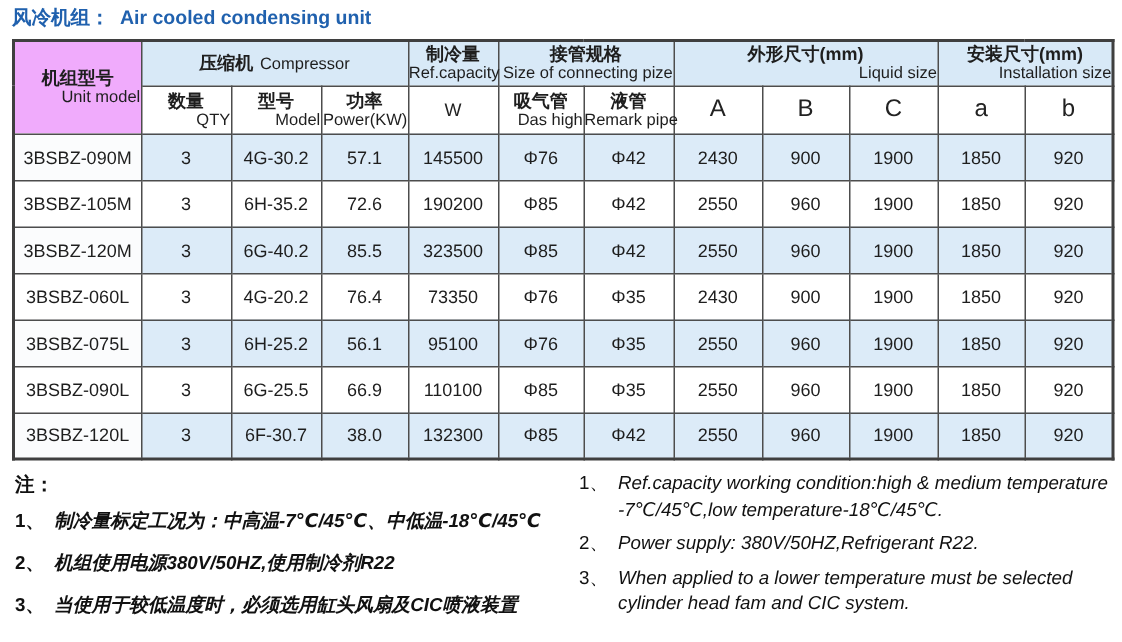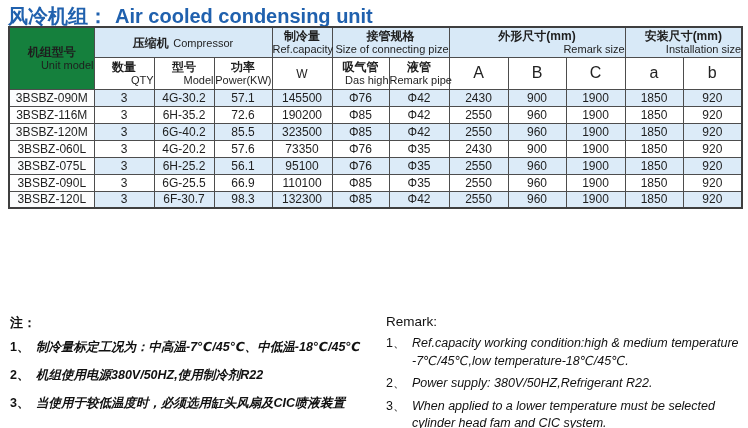--- a/index.html
+++ b/index.html
@@ -1,39 +1,39 @@
 <!DOCTYPE html>
 <html><head>
 <meta charset="utf-8">
 <style>
   html,body { margin:0; padding:0; }
   body {
     width:748px; height:428px; background:#ffffff; position:relative;
     font-family:"Liberation Sans","DejaVu Sans",sans-serif; color:#222;
   }
-  .title { position:absolute; left:8px; top:3px; font-size:20px; font-weight:bold; color:#2061ae; white-space:nowrap; }
+  .title { position:absolute; left:8px; top:3px; font-size:13px; font-weight:bold; color:#2061ae; white-space:nowrap; }
   .title .en-part { margin-left:7px; }
 
   table.spec {
     position:absolute; left:8px; top:26px; width:733px;
     border-collapse:collapse; table-layout:fixed;
     border:2px solid #3f3f3f;
   }
   .spec th, .spec td {
     border:1px solid #4d4d4d; text-align:center; vertical-align:middle;
     padding:0; font-weight:normal;
   }
   .spec tr.h1 { height:30px; }
   .spec tr.h2 { height:32px; }
-  .spec tr.dr { height:17px; }
+  .spec tr.dr { height:31px; }
   .zh { display:block; font-size:12px; font-weight:bold; color:#1e1e1e; line-height:14px; }
   .en { display:block; font-size:11px; font-weight:normal; color:#1e1e1e; line-height:13px; white-space:nowrap;text-align:right; }
   .inline { display:inline; }
   .blue { background:#d8e9f7; }
-  .white-cell { background:#15803d; }
+  .white-cell { background:#f0abfc; }
   .spec td { font-size:12px; color:#1e1e1e; }
   .spec tr.alt td { background:#dcebf8; }
   .spec tr.alt td:first-child { background:#fbfcfd; }
   .wlabel { font-size:12px; }
 
   .notes { position:absolute; top:314px; }
   .notes-zh { left:10px; width:370px; }
   .notes-en { left:386px; width:357px; }
   .notes .heading { font-size:13px; font-weight:bold; color:#111; margin:0 0 6px 0; }
   .notes-en .heading { font-weight:normal; font-size:13.5px; }
@@ -78,21 +78,21 @@
       <th class="blue">
         <span class="zh">制冷量</span>
         <span class="en">Ref.capacity</span>
       </th>
       <th colspan="2" class="blue">
         <span class="zh">接管规格</span>
         <span class="en">Size of connecting pize</span>
       </th>
       <th colspan="3" class="blue">
         <span class="zh">外形尺寸(mm)</span>
-        <span class="en">Remark size</span>
+        <span class="en">Liquid size</span>
       </th>
       <th colspan="2" class="blue">
         <span class="zh">安装尺寸(mm)</span>
         <span class="en">Installation size</span>
       </th>
     </tr>
     <tr class="h2">
       <th>
         <span class="zh">数量</span>
         <span class="en">QTY</span>
@@ -132,21 +132,21 @@
       <td>145500</td>
       <td>Φ76</td>
       <td>Φ42</td>
       <td>2430</td>
       <td>900</td>
       <td>1900</td>
       <td>1850</td>
       <td>920</td>
     </tr>
     <tr class="dr">
-      <td>3BSBZ-116M</td>
+      <td>3BSBZ-105M</td>
       <td>3</td>
       <td>6H-35.2</td>
       <td>72.6</td>
       <td>190200</td>
       <td>Φ85</td>
       <td>Φ42</td>
       <td>2550</td>
       <td>960</td>
       <td>1900</td>
       <td>1850</td>
@@ -163,21 +163,21 @@
       <td>2550</td>
       <td>960</td>
       <td>1900</td>
       <td>1850</td>
       <td>920</td>
     </tr>
     <tr class="dr">
       <td>3BSBZ-060L</td>
       <td>3</td>
       <td>4G-20.2</td>
-      <td>57.6</td>
+      <td>76.4</td>
       <td>73350</td>
       <td>Φ76</td>
       <td>Φ35</td>
       <td>2430</td>
       <td>900</td>
       <td>1900</td>
       <td>1850</td>
       <td>920</td>
     </tr>
     <tr class="dr alt">
@@ -205,21 +205,21 @@
       <td>2550</td>
       <td>960</td>
       <td>1900</td>
       <td>1850</td>
       <td>920</td>
     </tr>
     <tr class="dr alt">
       <td>3BSBZ-120L</td>
       <td>3</td>
       <td>6F-30.7</td>
-      <td>98.3</td>
+      <td>38.0</td>
       <td>132300</td>
       <td>Φ85</td>
       <td>Φ42</td>
       <td>2550</td>
       <td>960</td>
       <td>1900</td>
       <td>1850</td>
       <td>920</td>
     </tr>
   </tbody>
@@ -235,21 +235,20 @@
     <span class="num">2、</span>
     <span class="txt">机组使用电源380V/50HZ,使用制冷剂R22</span>
   </div>
   <div class="note-item">
     <span class="num">3、</span>
     <span class="txt">当使用于较低温度时，必须选用缸头风扇及CIC喷液装置</span>
   </div>
 </div>
 
 <div class="notes notes-en">
-  <div class="heading">Remark:</div>
   <div class="note-item">
     <span class="num">1、</span>
     <span class="txt">Ref.capacity working condition:high &amp; medium temperature -7℃/45℃,low temperature-18℃/45℃.</span>
   </div>
   <div class="note-item">
     <span class="num">2、</span>
     <span class="txt">Power supply: 380V/50HZ,Refrigerant R22.</span>
   </div>
   <div class="note-item">
     <span class="num">3、</span>

